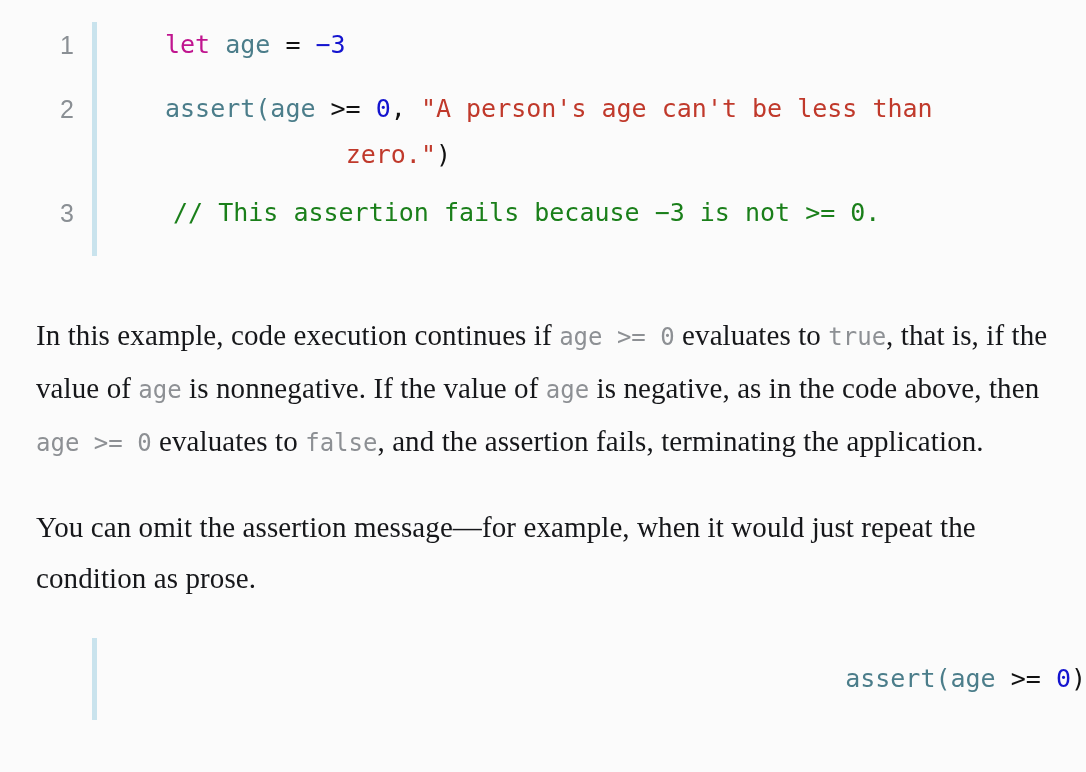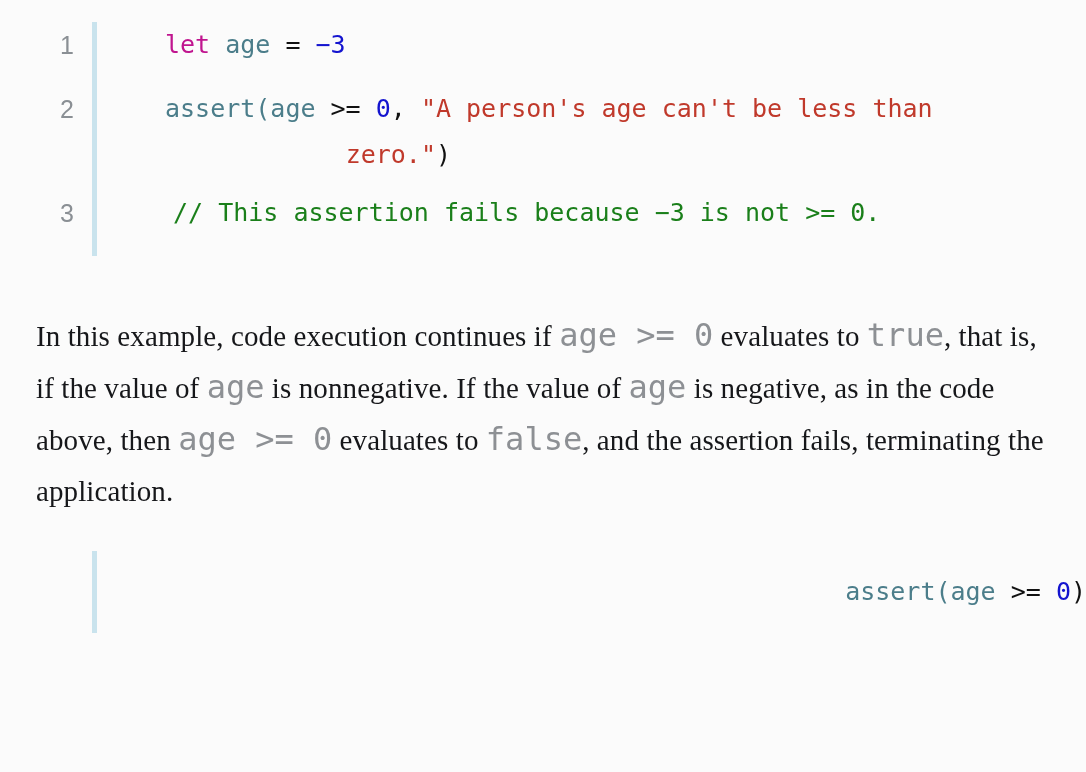--- a/index.html
+++ b/index.html
@@ -98,21 +98,21 @@
     font-size: 29px;
     line-height: 51px;
     letter-spacing: 0.1px;
     color: #16171a;
   }
   p.para + p.para { margin-top: 33px; }
   .p-first { margin-top: 40px !important; }
 
   code.inline {
     font-family: "DejaVu Sans Mono", "Liberation Mono", monospace;
-    font-size: 32px;
+    font-size: 24px;
     color: #8d9094;
     letter-spacing: 0;
   }
 </style>
 </head>
 <body>
 
 <div class="page">
 
   <div class="code-listing">
@@ -134,20 +134,21 @@
       <div class="rule"></div>
       <div class="code-text"><span class="tok-comment">// This assertion fails because −3 is not &gt;= 0.</span></div>
     </div>
 
   </div>
 
   <div class="prose">
 
     <p class="para p-first"><span>In this example, code execution continues if </span><code class="inline">age &gt;= 0</code><span> evaluates to </span><code class="inline">true</code><span>, that is, if the value of </span><code class="inline">age</code><span> is nonnegative. If the value of </span><code class="inline">age</code><span> is negative, as in the code above, then </span><code class="inline">age &gt;= 0</code><span> evaluates to </span><code class="inline">false</code><span>, and the assertion fails, terminating the application.</span></p>
 
+    <p class="para">You can omit the assertion message—for example, when it would just repeat the condition as prose.</p>
 
   </div>
 
   <div class="code-plain">
     <div class="rule"></div>
     <div class="code-text"><span class="tok-ident">assert(age</span><span class="tok-punc"> &gt;= </span><span class="tok-num">0</span><span class="tok-punc">)</span></div>
   </div>
 
 </div>
 

